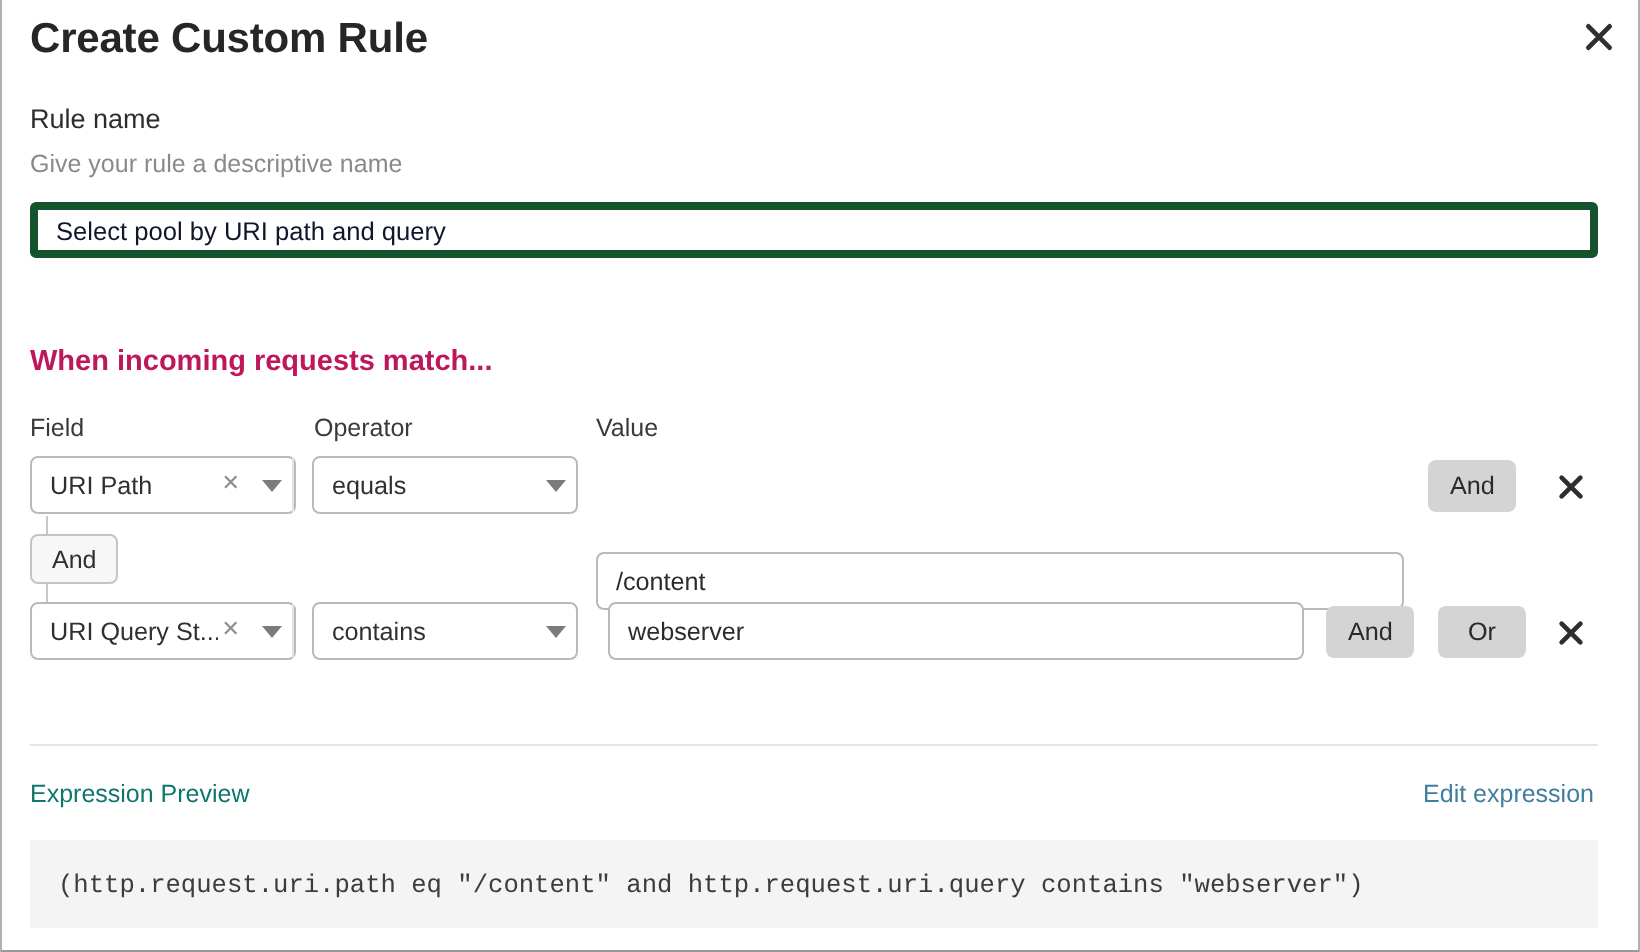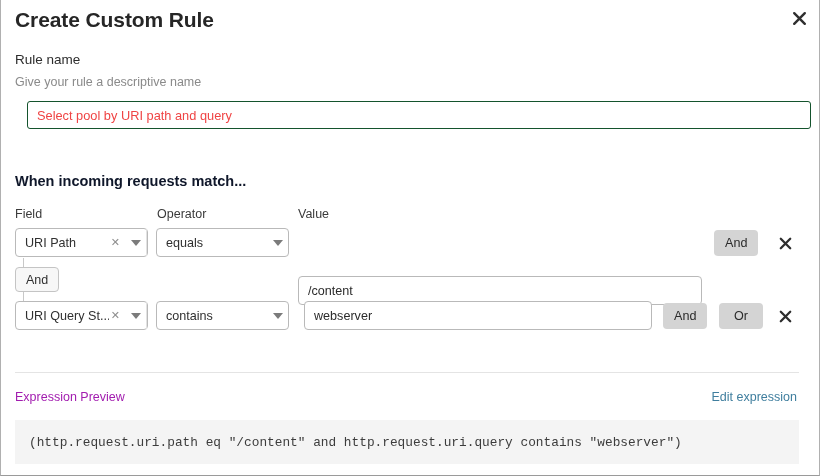--- a/index.html
+++ b/index.html
@@ -60,38 +60,37 @@
     font-size: 12.5px;
     color: #8a8a8a;
   }
   .name-input {
     position: absolute;
     left: 14px;
     top: 101px;
     width: 784px;
     height: 28px;
     box-sizing: border-box;
-    border: 1px solid #14532d;
+    border: 4px solid #14532d;
     border-radius: 3px;
     background: #fff;
     font-family: "Liberation Sans", sans-serif;
     font-size: 12.8px;
-    color: #ef4444;
+    color: #0f172a;
     padding: 0 9px;
     outline: none;
-    margin-left: 12px;
   }
 
   .match-heading {
     position: absolute;
     left: 14px;
     top: 173px;
     font-size: 14.5px;
     font-weight: bold;
-    color: #0f172a;
+    color: #be185d;
     text-align: center;
   }
 
   
   .col-head {
     position: absolute;
     top: 207px;
     font-size: 12.5px;
     color: #3a3a3a;
     text-align: center;
@@ -219,21 +218,21 @@
     top: 372px;
     width: 784px;
     height: 1px;
     background: #e4e4e4;
   }
   .exp-label {
     position: absolute;
     left: 14px;
     top: 390px;
     font-size: 12.5px;
-    color: #a21caf;
+    color: #0f766e;
   }
   .exp-edit {
     position: absolute;
     right: 22px;
     top: 390px;
     font-size: 12.5px;
     color: #3f7e9e;
     text-decoration: none;
     cursor: pointer;
   }

